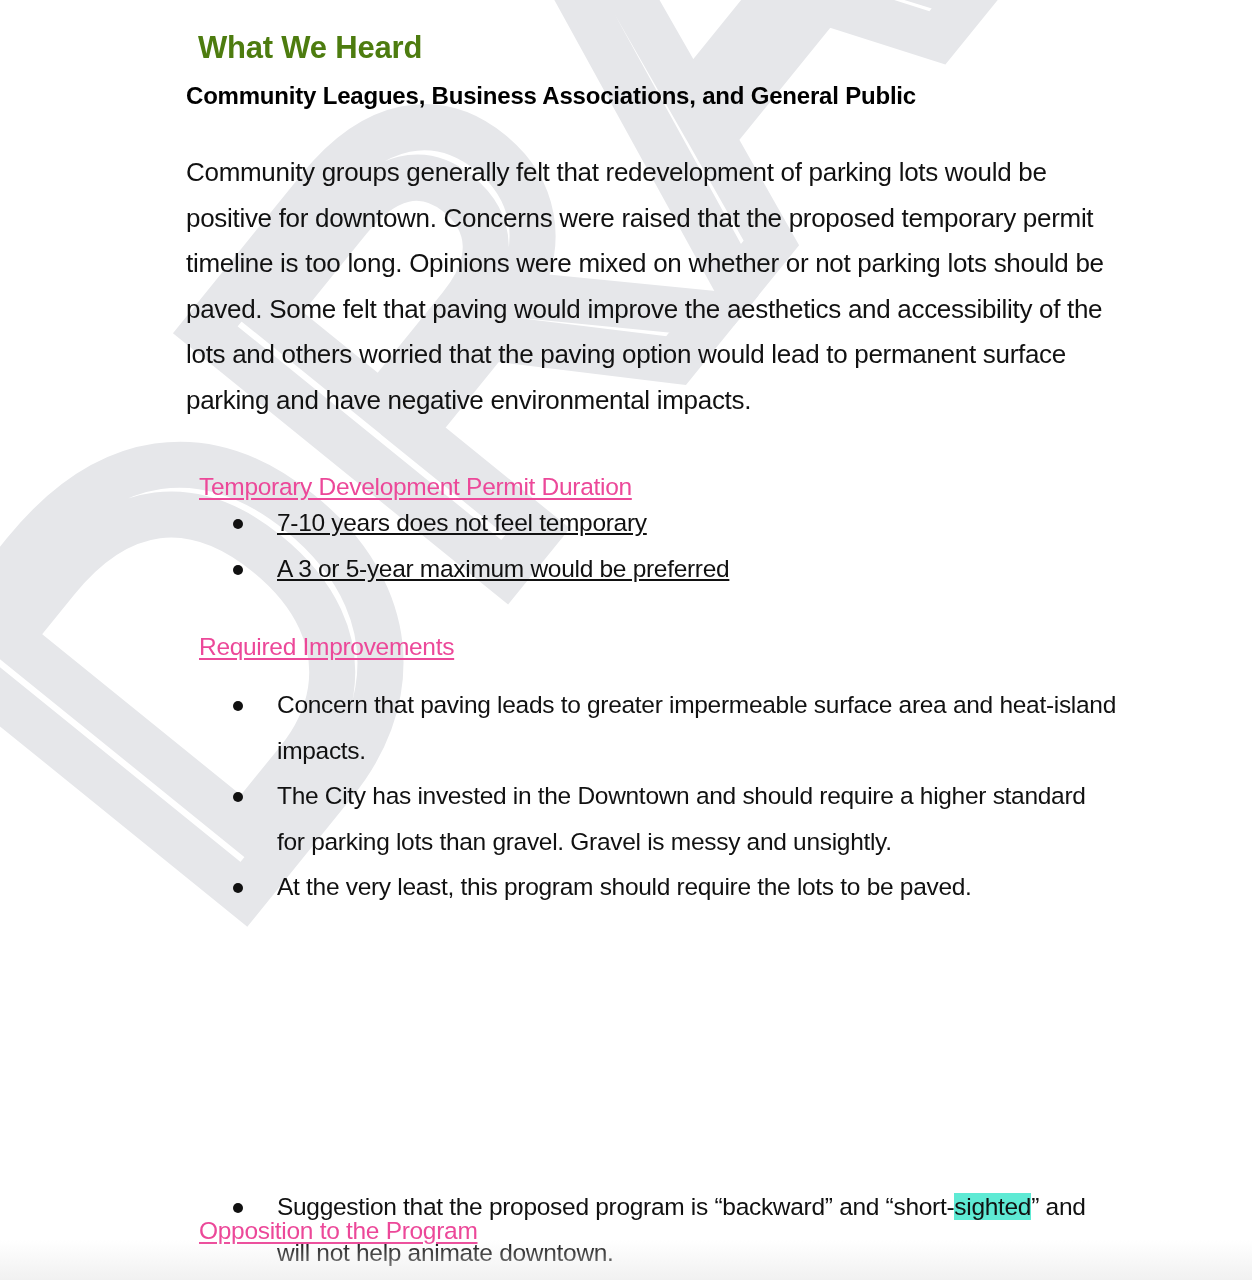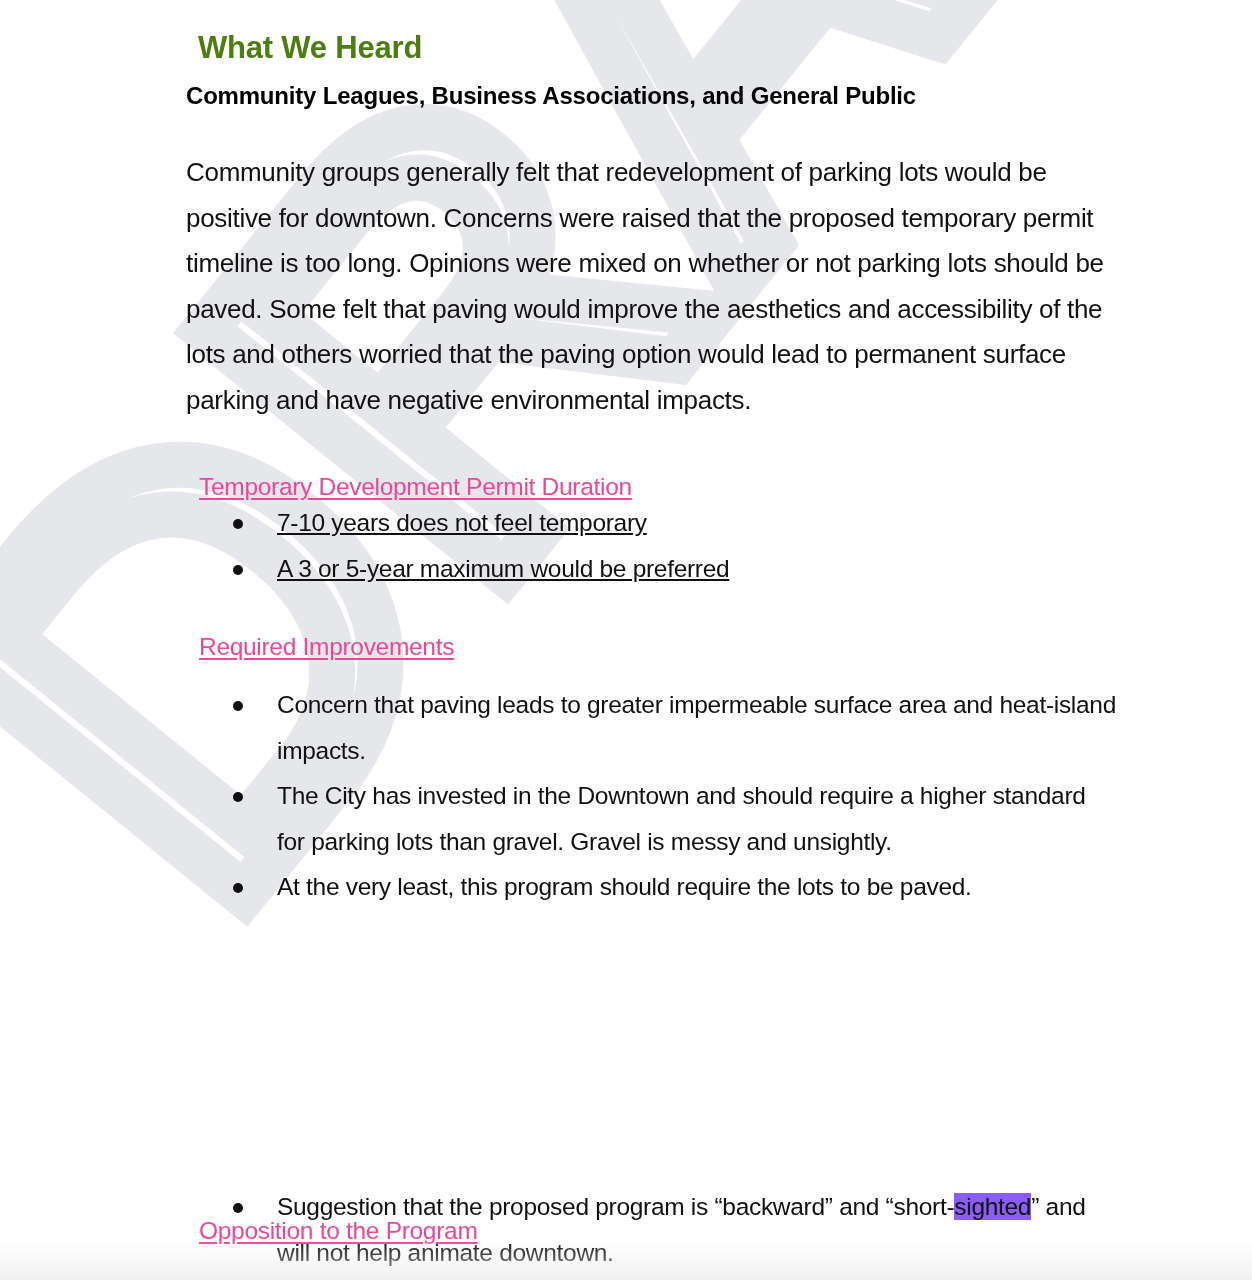--- a/index.html
+++ b/index.html
@@ -92,21 +92,21 @@
     .bullet-dot {
       position: absolute;
       left: 47px;
       top: 19px;
       width: 10px;
       height: 10px;
       border-radius: 50%;
       background: #111;
     }
     .hl {
-      background: #8b5cf6;
+      background: #5eead4;
     }
     .bottom-shade {
       position: absolute;
       left: 0;
       bottom: 0;
       width: 1252px;
       height: 40px;
       background: linear-gradient(to bottom, rgba(255,255,255,0), rgba(235,235,235,0.7));
       z-index: 2;
       pointer-events: none;

